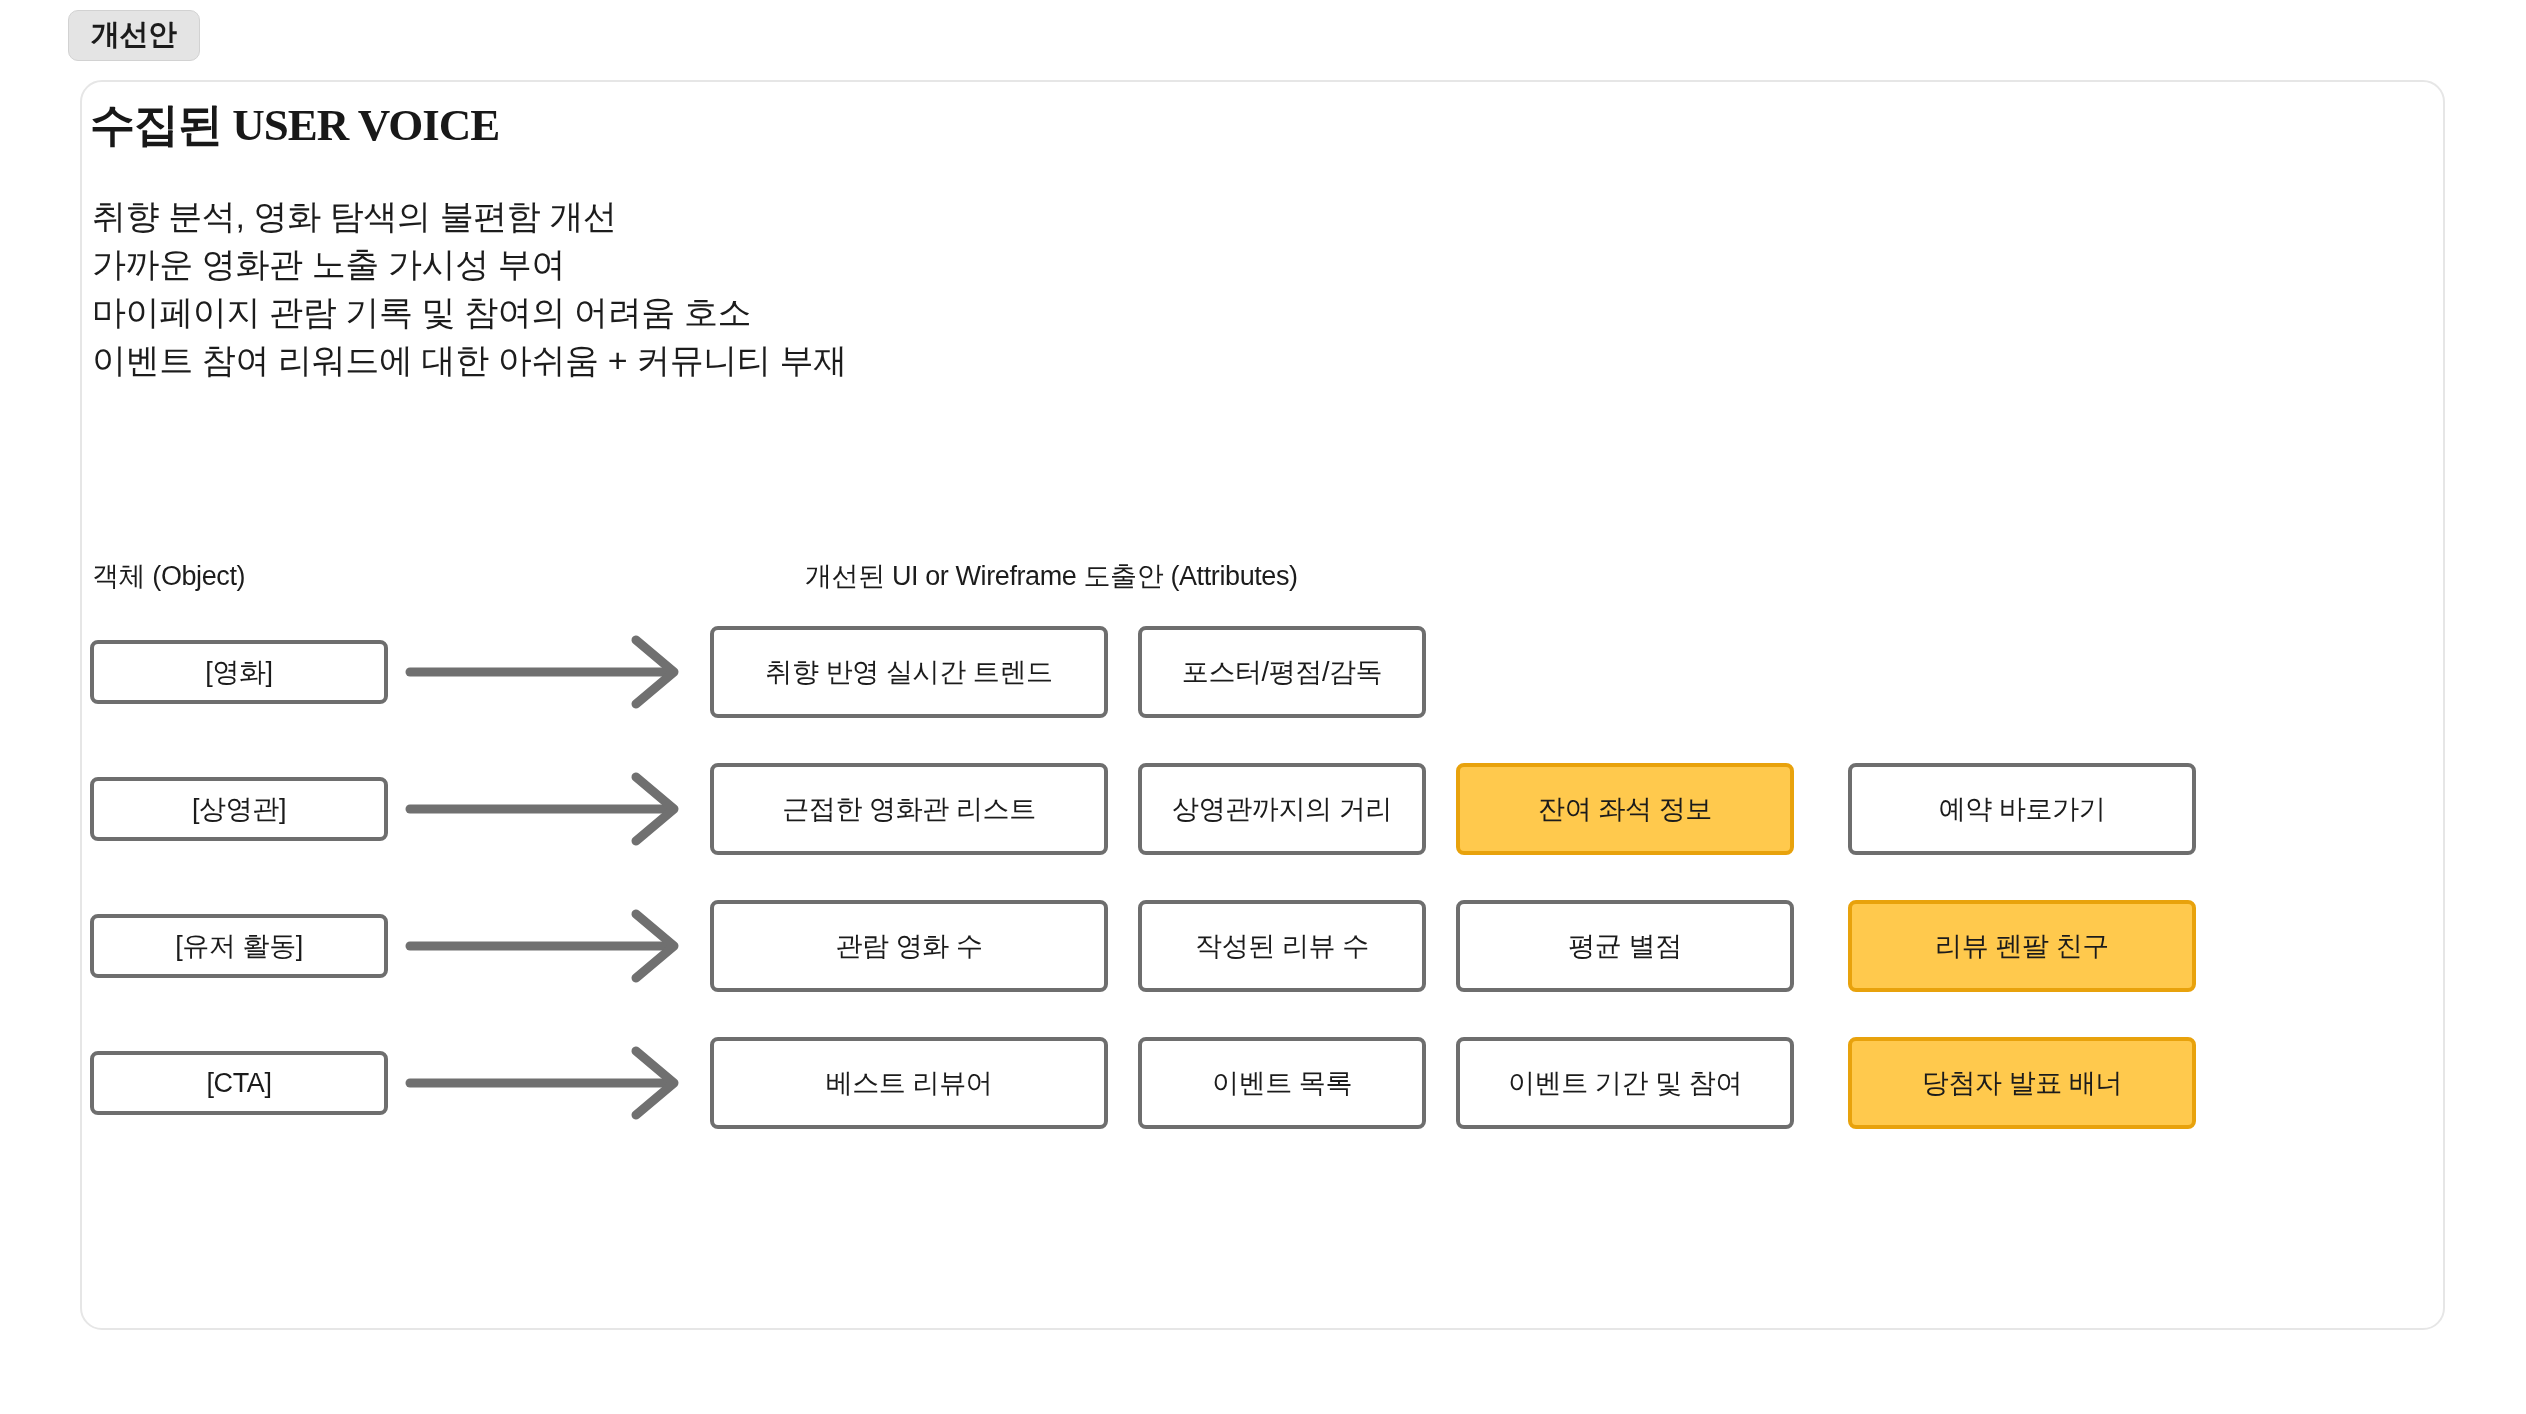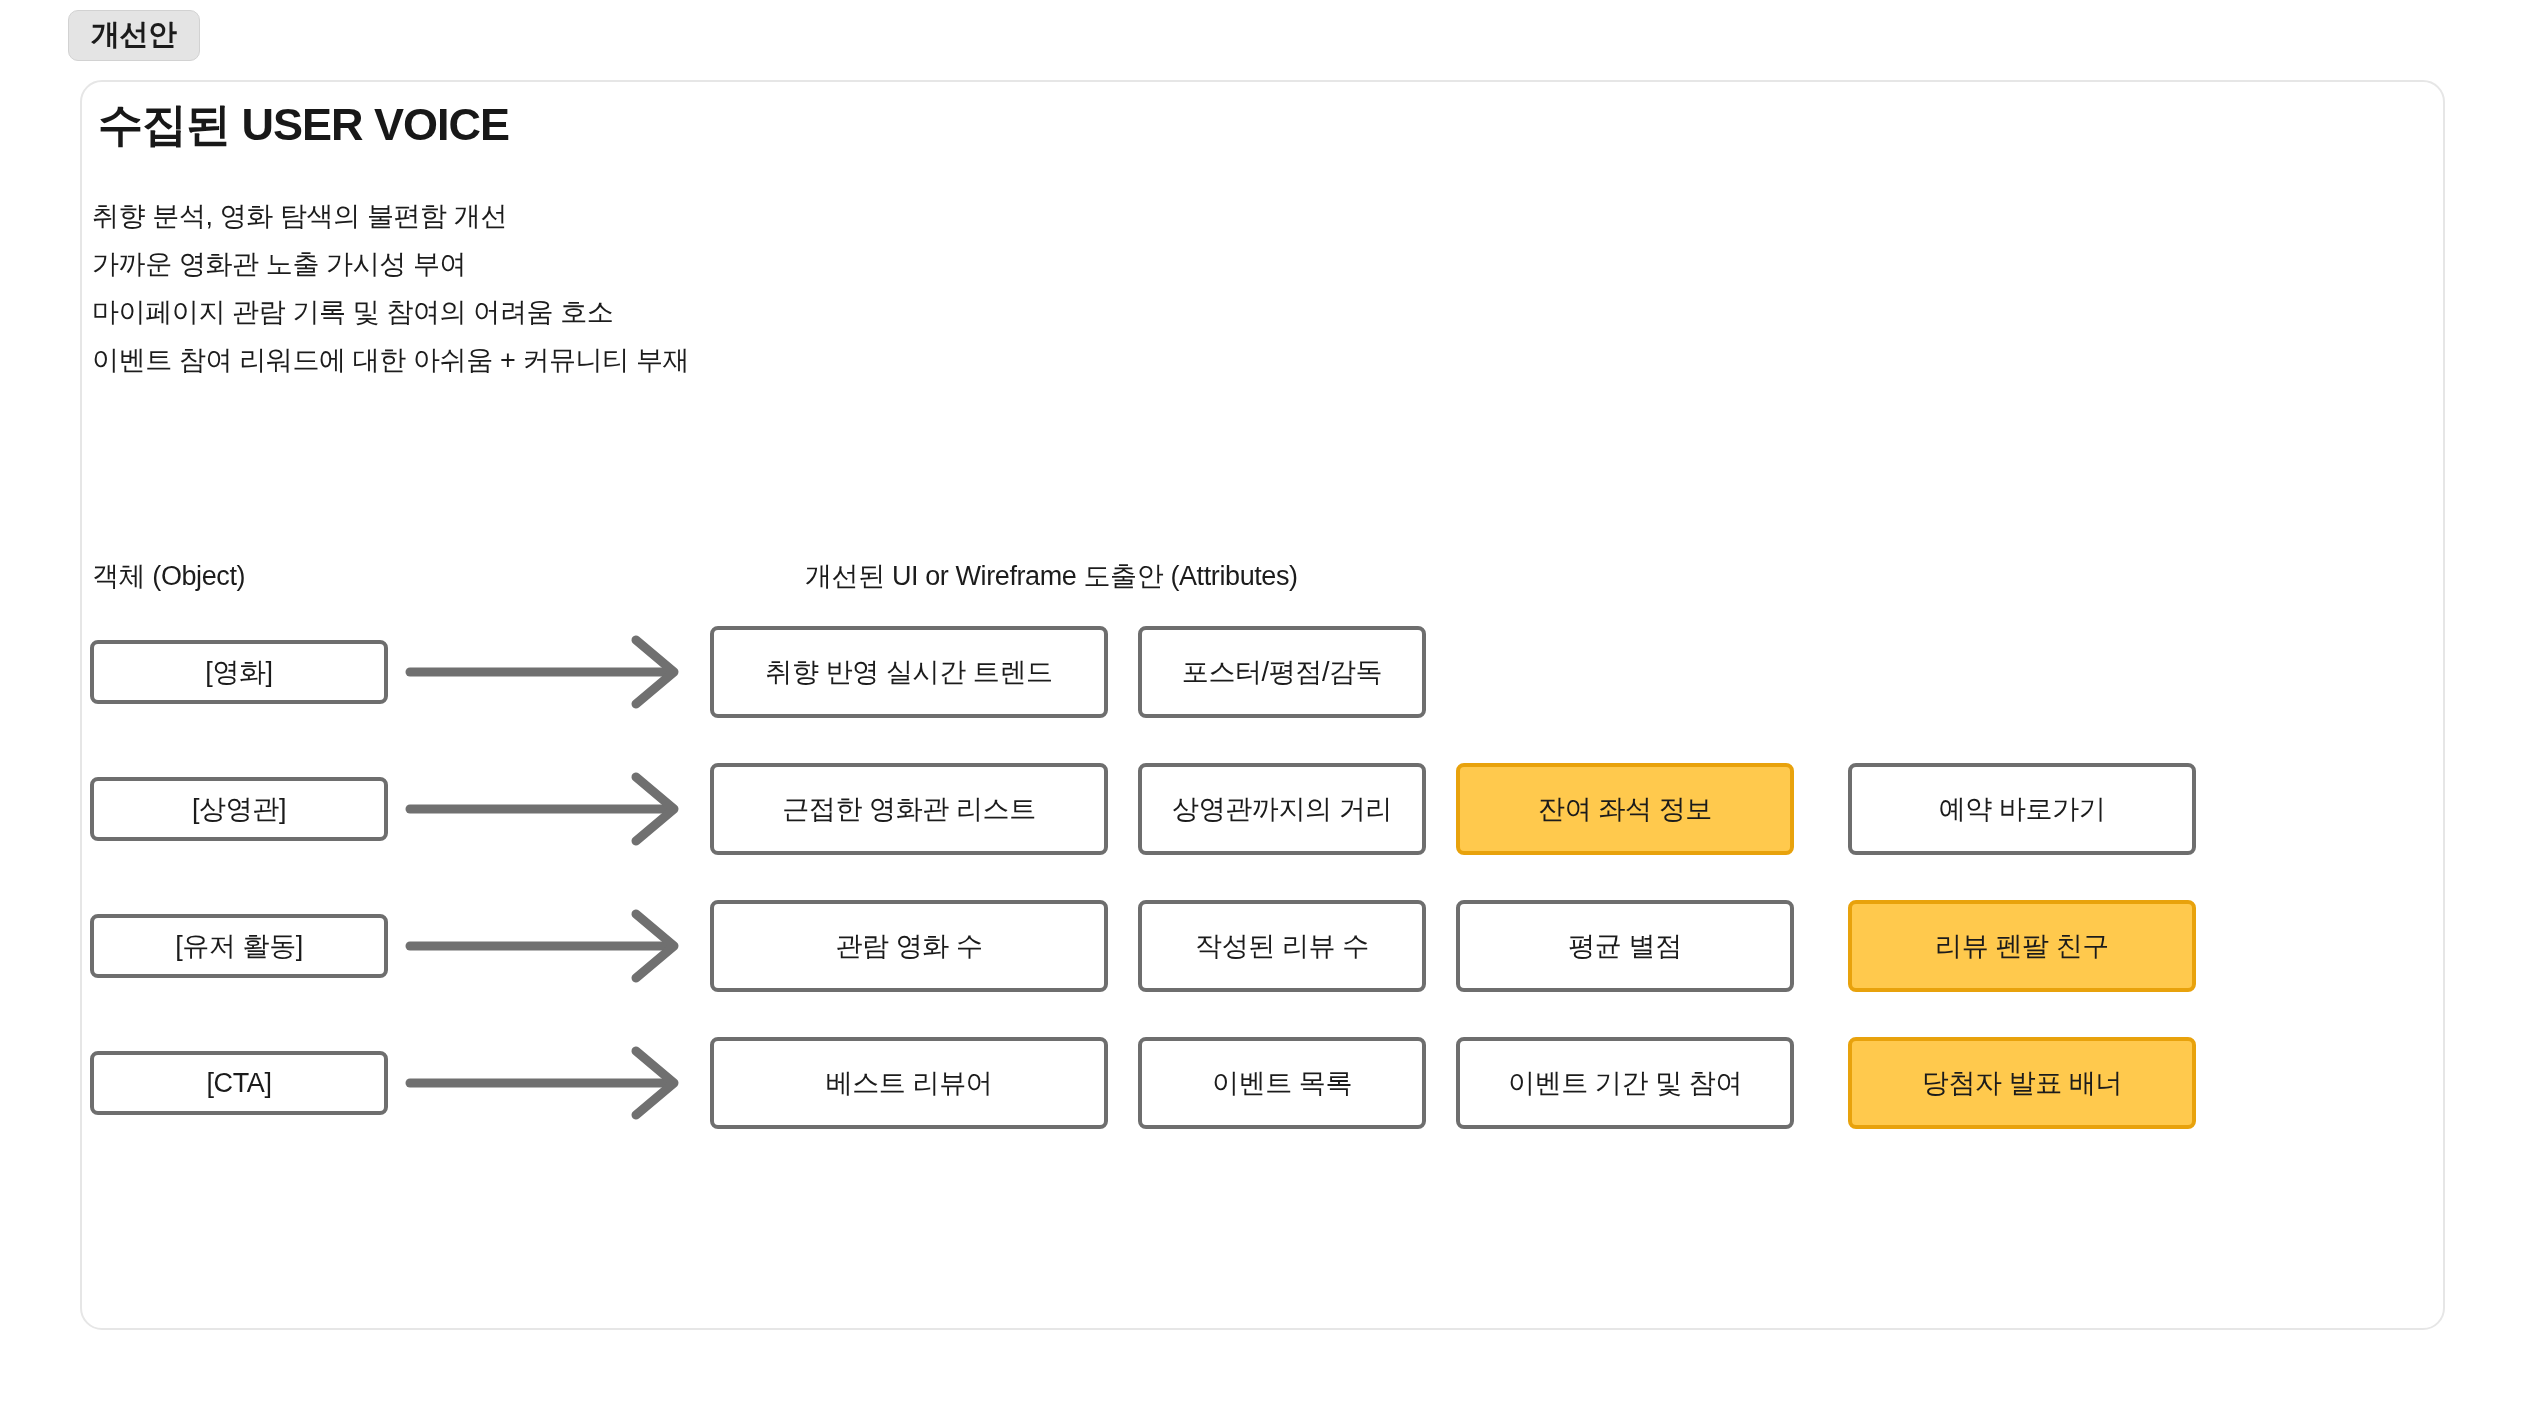--- a/index.html
+++ b/index.html
@@ -41,34 +41,35 @@
     width: 2365px;
     height: 1250px;
     border: 2px solid #e6e6e6;
     border-radius: 22px;
     background: #ffffff;
     box-sizing: border-box;
   }
 
   .card-title {
     position: absolute;
-    left: 98px;
+    left: 90px;
     top: 95px;
     font-size: 45px;
     font-weight: 700;
     letter-spacing: -1px;
     color: #181818;
     white-space: nowrap;
+    font-family: Liberation Serif, serif;
   }
 
   .voice-list {
     position: absolute;
     left: 92px;
     top: 192px;
-    font-size: 27px;
+    font-size: 34px;
     line-height: 48px;
     letter-spacing: -0.4px;
     color: #1c1c1c;
   }
   .voice-list div { white-space: nowrap; }
 
   
   .col-head {
     position: absolute;
     font-size: 27px;

